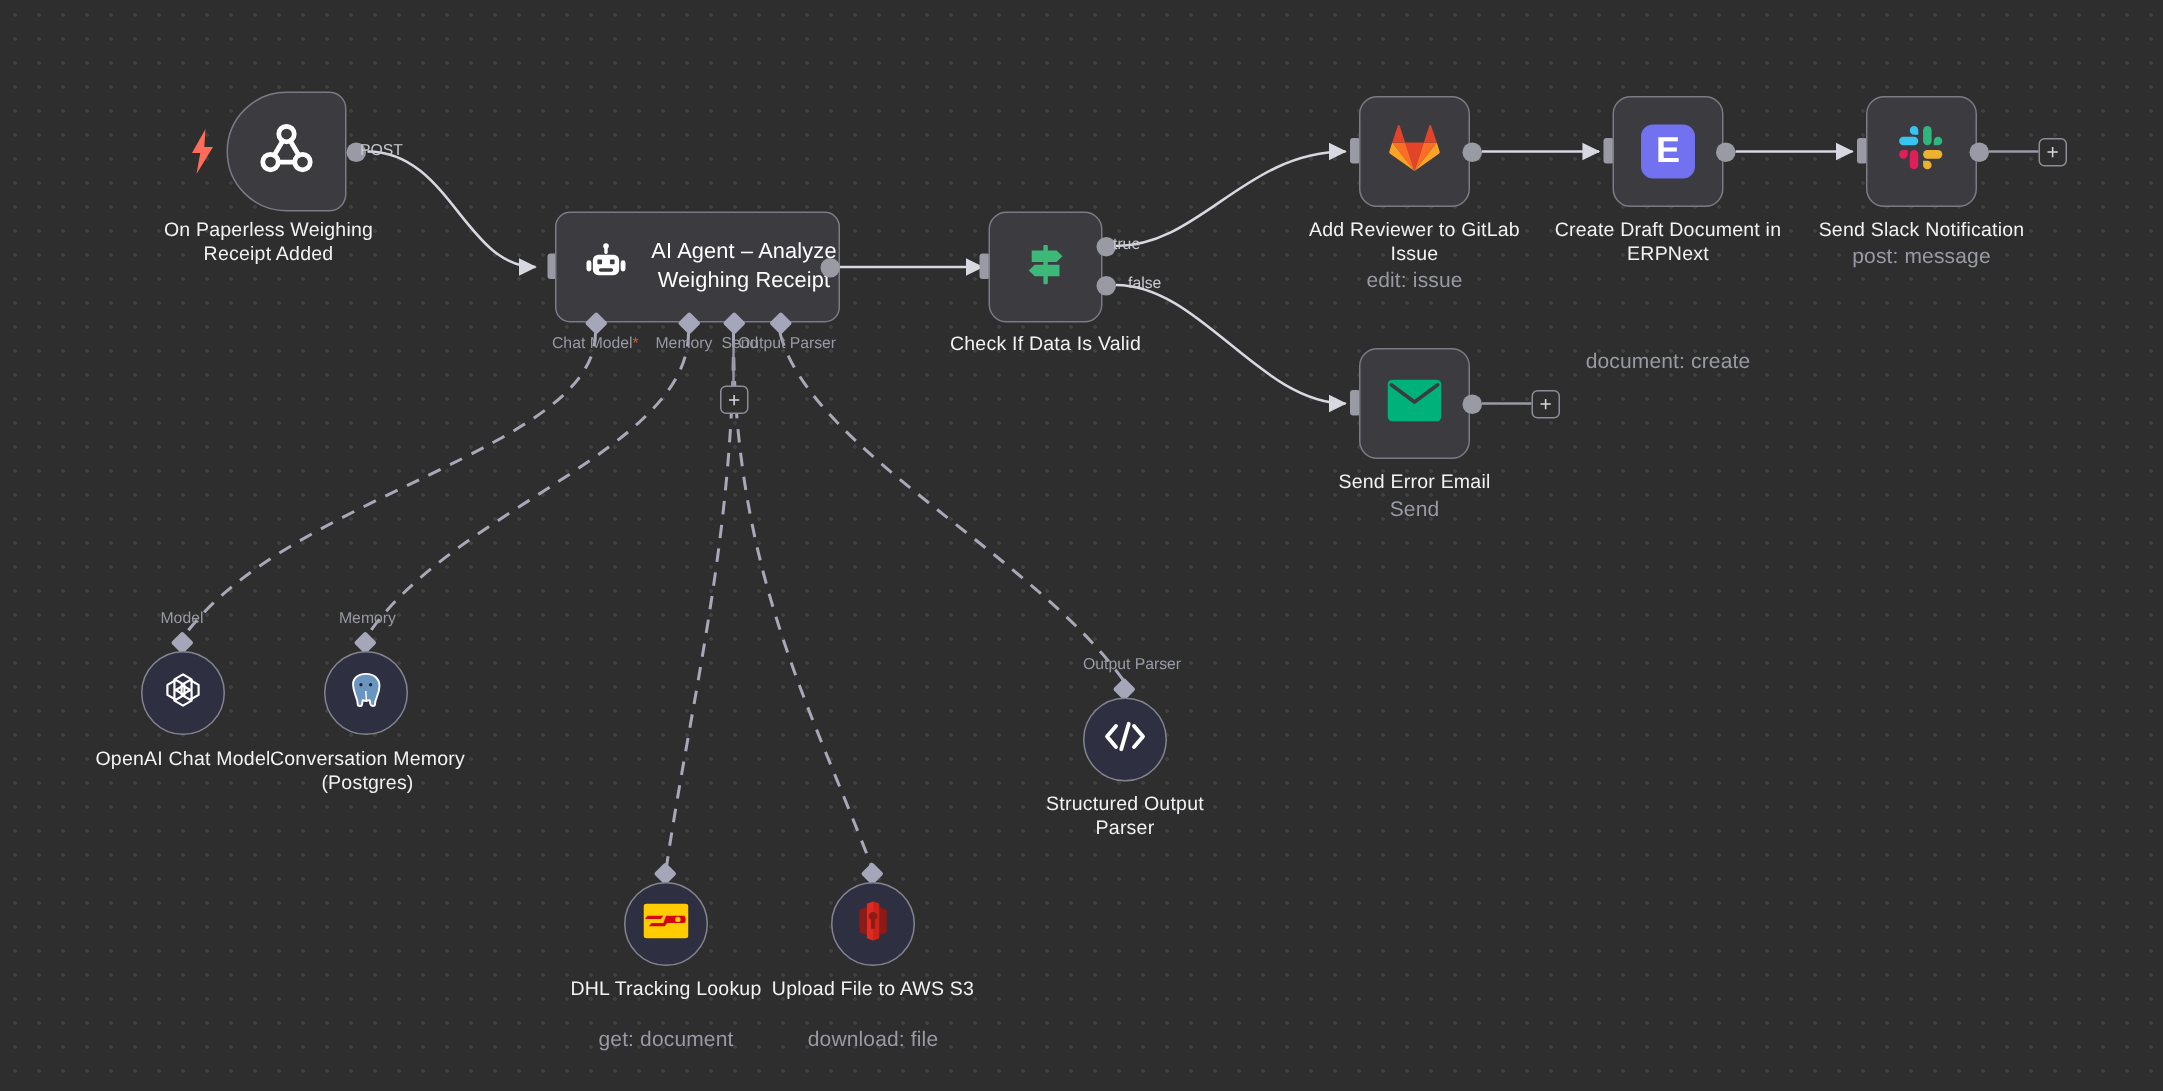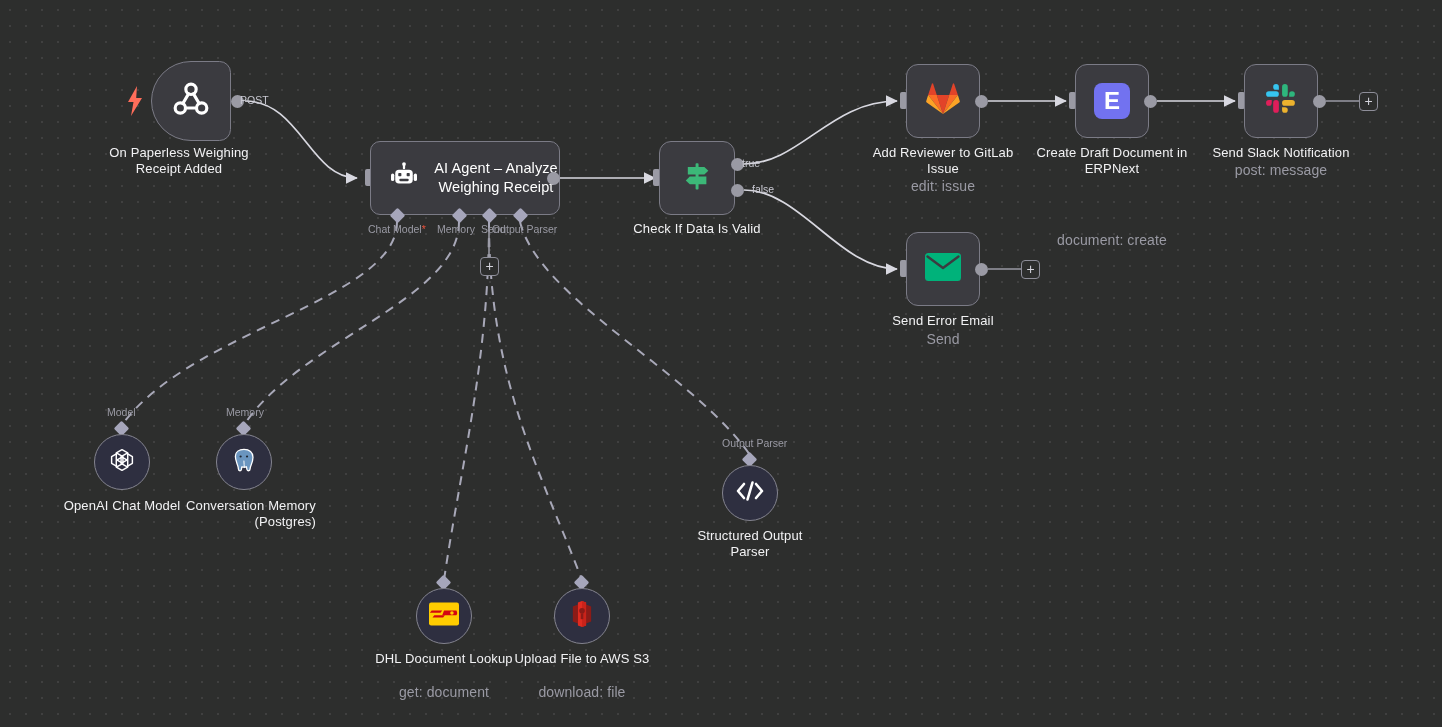--- a/index.html
+++ b/index.html
@@ -322,35 +322,35 @@
   <div class="circle-node" style="left:216px; top:434px;">
     <span>
       <svg width="28" height="28" viewBox="0 0 24 24">
         <path d="M12 2.8c-4.4 0-7.4 2.4-7.4 6 0 2.2.6 4 1.3 6 .7 1.9 1.3 3.4 1.3 4.9 0 .9.5 1.5 1.3 1.5.7 0 1.2-.5 1.3-1.2l.3-2.1 1.3.2c.5.1 1 .1 1.4 0l1.3-.3.4 2.2c.2.7.7 1.2 1.4 1.2.8 0 1.3-.6 1.3-1.5 0-1.2.5-2.4 1-3.6.8-2 1.5-3.9 1.5-6.4 0-4.1-3-6.9-7.7-6.9z" fill="#6a95bf" stroke="#ffffff" stroke-width="1.1" stroke-linejoin="round"></path>
         <circle cx="9.1" cy="9" r=".95" fill="#1e2530"></circle>
         <circle cx="14.6" cy="9" r=".95" fill="#1e2530"></circle>
         <path d="M11.9 12.5c0 2.2.4 4.4.4 6.4" fill="none" stroke="#ffffff" stroke-width=".8"></path>
       </svg>
     </span>
   </div>
-  <div class="caption" style="left:174px; top:498px; width:142px;text-align:right;">Conversation Memory (Postgres)</div>
+  <div class="caption" style="left:174px; top:498px; width:142px;">Conversation Memory (Postgres)</div>
 
   <div class="diamond" style="left:438px; top:577px;"></div>
   <div class="circle-node" style="left:416px; top:588px;">
     <span>
       <svg width="30" height="24" viewBox="0 0 34 26">
         <rect x="0" y="0" width="34" height="26" rx="2.5" fill="#ffcc00"></rect>
         <path d="M3 9 H15 L13 11.5 H1 Z" fill="#d40511"></path>
         <path d="M6 14.5 H18 L16 17 H4 Z" fill="#d40511"></path>
         <path d="M17 9 H31 C31 9 33 12 31 14.5 H15 Z" fill="#d40511"></path>
         <circle cx="26" cy="11.8" r="2" fill="#ffcc00"></circle>
       </svg>
     </span>
   </div>
-  <div class="caption" style="left:374px; top:651px; width:140px;">DHL Document Lookup</div>
+  <div class="caption" style="left:374px; top:651px; width:140px;">DHL Tracking Lookup</div>
   <div class="subcaption" style="left:374px; top:684px; width:140px;">get: document</div>
 
   <div class="diamond" style="left:576px; top:577px;"></div>
   <div class="circle-node" style="left:554px; top:588px;">
     <span>
       <svg width="28" height="28" viewBox="0 0 26 26">
         <path d="M4.5 6 L9.2 4.2 V21.8 L4.5 20 Z" fill="#8c1b17"></path>
         <path d="M21.5 6 L16.8 4.2 V21.8 L21.5 20 Z" fill="#8c1b17"></path>
         <path d="M9.2 2.3 L13 1 L16.8 2.3 V23.7 L13 25 L9.2 23.7 Z" fill="#e02b20"></path>
         <path d="M13 1 L16.8 2.3 V23.7 L13 25 Z" fill="#c9231a"></path>

